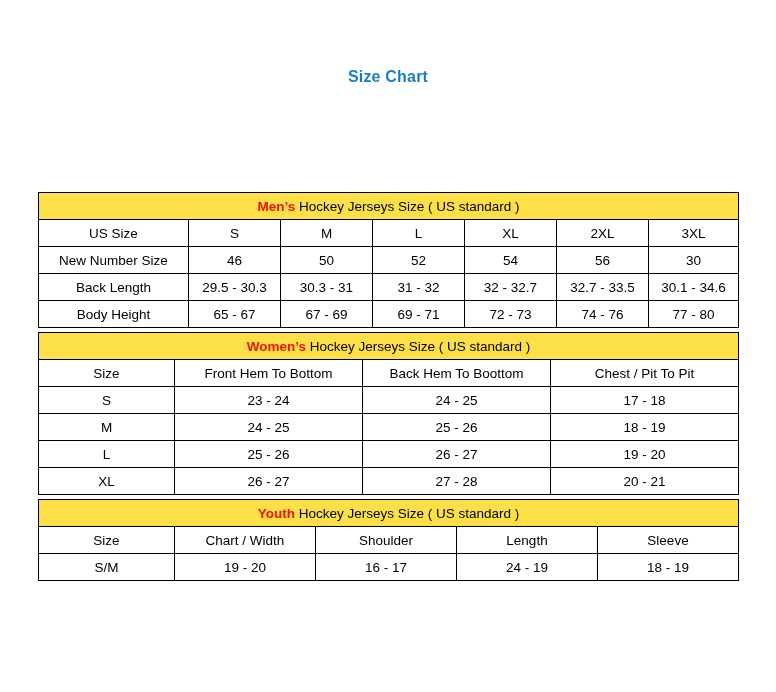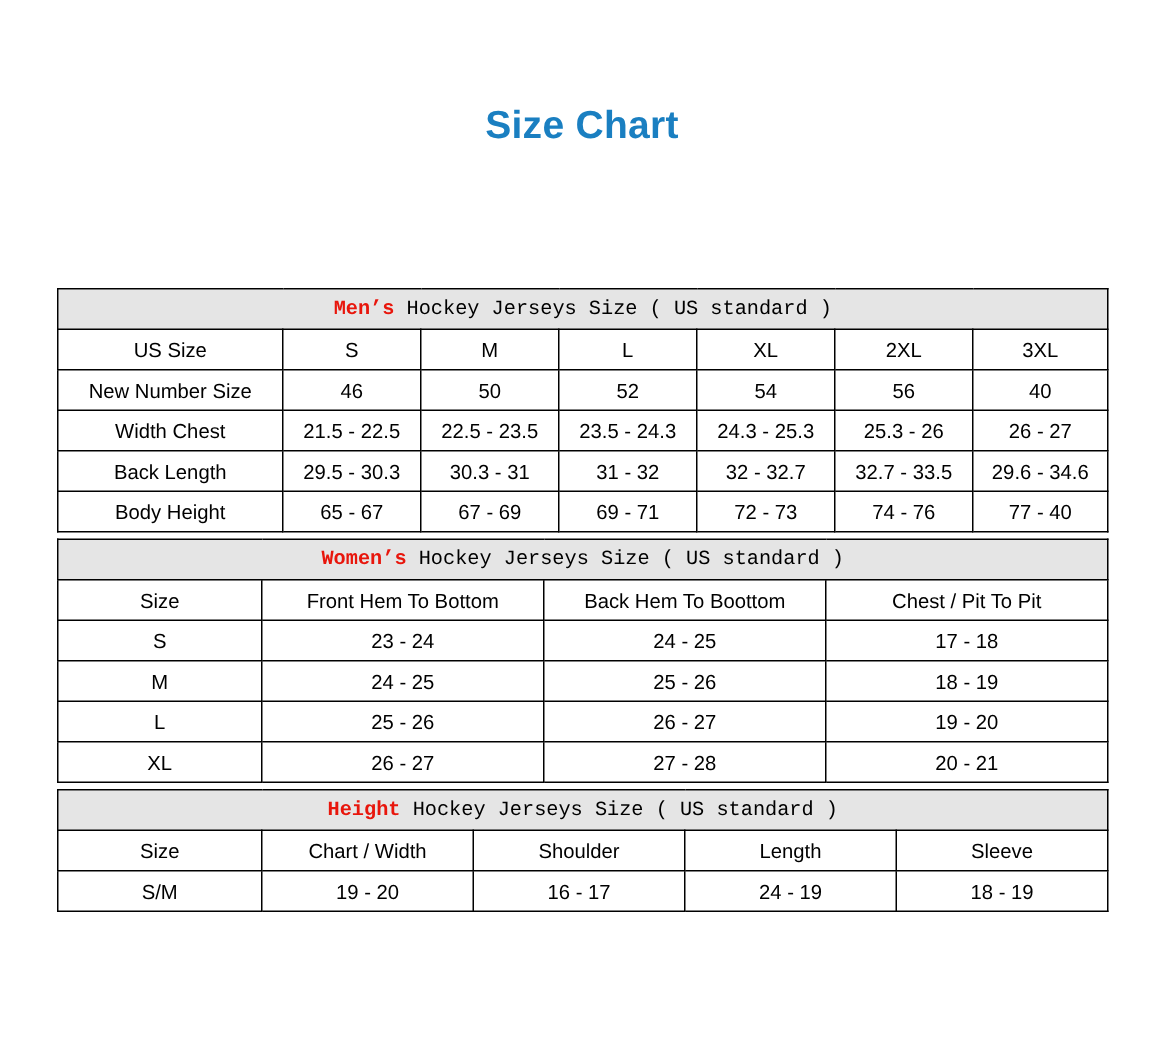--- a/index.html
+++ b/index.html
@@ -16,21 +16,21 @@
   }
   .page {
     position: relative;
     width: 776px;
     height: 692px;
     box-sizing: border-box;
   }
   .title {
     text-align: center;
     color: #1a7fc1;
-    font-size: 26px;
+    font-size: 16px;
     font-weight: bold;
     margin-top: 68px;
     margin-bottom: 0;
     letter-spacing: 0.2px;
   }
   .chart-wrap {
     position: absolute;
     left: 38px;
     top: 124px;
     width: 700px;
@@ -44,25 +44,24 @@
   table.sizetable th {
     border: 1px solid #000000;
     font-size: 13.5px;
     text-align: center;
     vertical-align: middle;
     padding: 0;
     height: 26px;
     font-weight: normal;
   }
   .section-head {
-    background: #e5e5e5;
+    background: #fde047;
     font-weight: bold;
     font-size: 14.5px;
     height: 30px;
-    font-family: Liberation Mono, monospace;
   }
   .section-head .grp {
     color: #e8160c;
     font-weight: bold;
   }
   .colhead {
     font-weight: bold;
   }
   .rowlabel {
     font-weight: normal;
@@ -103,48 +102,39 @@
           <td class="colhead">2XL</td>
           <td class="colhead">3XL</td>
         </tr>
         <tr>
           <td class="rowlabel">New Number Size</td>
           <td>46</td>
           <td>50</td>
           <td>52</td>
           <td>54</td>
           <td>56</td>
-          <td>40</td>
-        </tr>
-        <tr>
-          <td class="rowlabel">Width Chest</td>
-          <td>21.5 - 22.5</td>
-          <td>22.5 - 23.5</td>
-          <td>23.5 - 24.3</td>
-          <td>24.3 - 25.3</td>
-          <td>25.3 - 26</td>
-          <td>26 - 27</td>
+          <td>30</td>
         </tr>
         <tr>
           <td class="rowlabel">Back Length</td>
           <td>29.5 - 30.3</td>
           <td>30.3 - 31</td>
           <td>31 - 32</td>
           <td>32 - 32.7</td>
           <td>32.7 - 33.5</td>
-          <td>29.6 - 34.6</td>
+          <td>30.1 - 34.6</td>
         </tr>
         <tr>
           <td class="rowlabel">Body Height</td>
           <td>65 - 67</td>
           <td>67 - 69</td>
           <td>69 - 71</td>
           <td>72 - 73</td>
           <td>74 - 76</td>
-          <td>77 - 40</td>
+          <td>77 - 80</td>
         </tr>
       </tbody>
     </table>
 
     <div style="height:4px"></div>
 
     <table class="sizetable">
       <colgroup>
         <col style="width:136px">
         <col style="width:188px">
@@ -193,21 +183,21 @@
     <table class="sizetable">
       <colgroup>
         <col style="width:136px">
         <col style="width:141px">
         <col style="width:141px">
         <col style="width:141px">
         <col style="width:141px">
       </colgroup>
       <tbody>
         <tr>
-          <td class="section-head" colspan="5"><span class="grp">Height</span><span> Hockey Jerseys Size ( US standard )</span></td>
+          <td class="section-head" colspan="5"><span class="grp">Youth</span><span> Hockey Jerseys Size ( US standard )</span></td>
         </tr>
         <tr>
           <td class="colhead">Size</td>
           <td class="colhead">Chart / Width</td>
           <td class="colhead">Shoulder</td>
           <td class="colhead">Length</td>
           <td class="colhead">Sleeve</td>
         </tr>
         <tr>
           <td class="rowlabel-bold">S/M</td>

